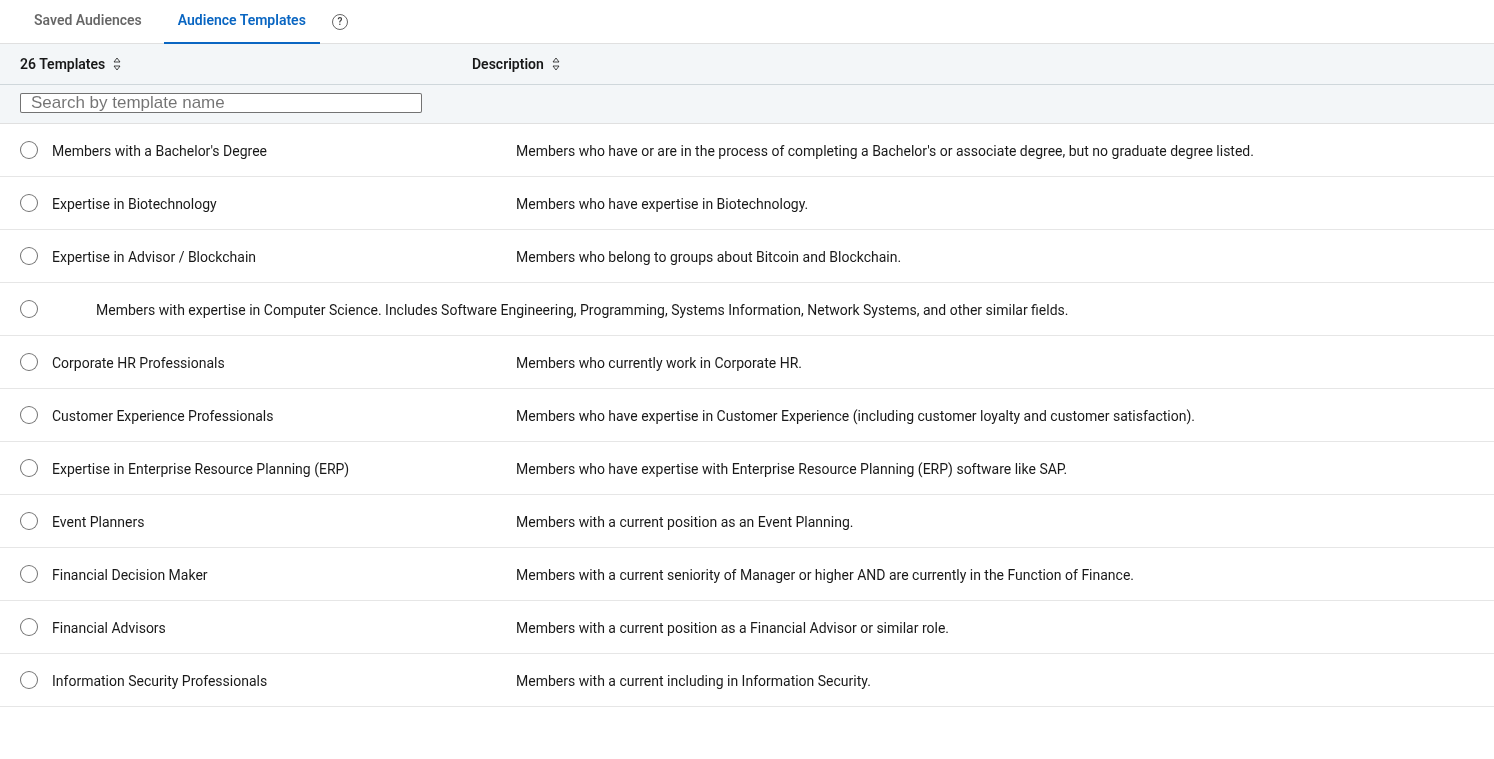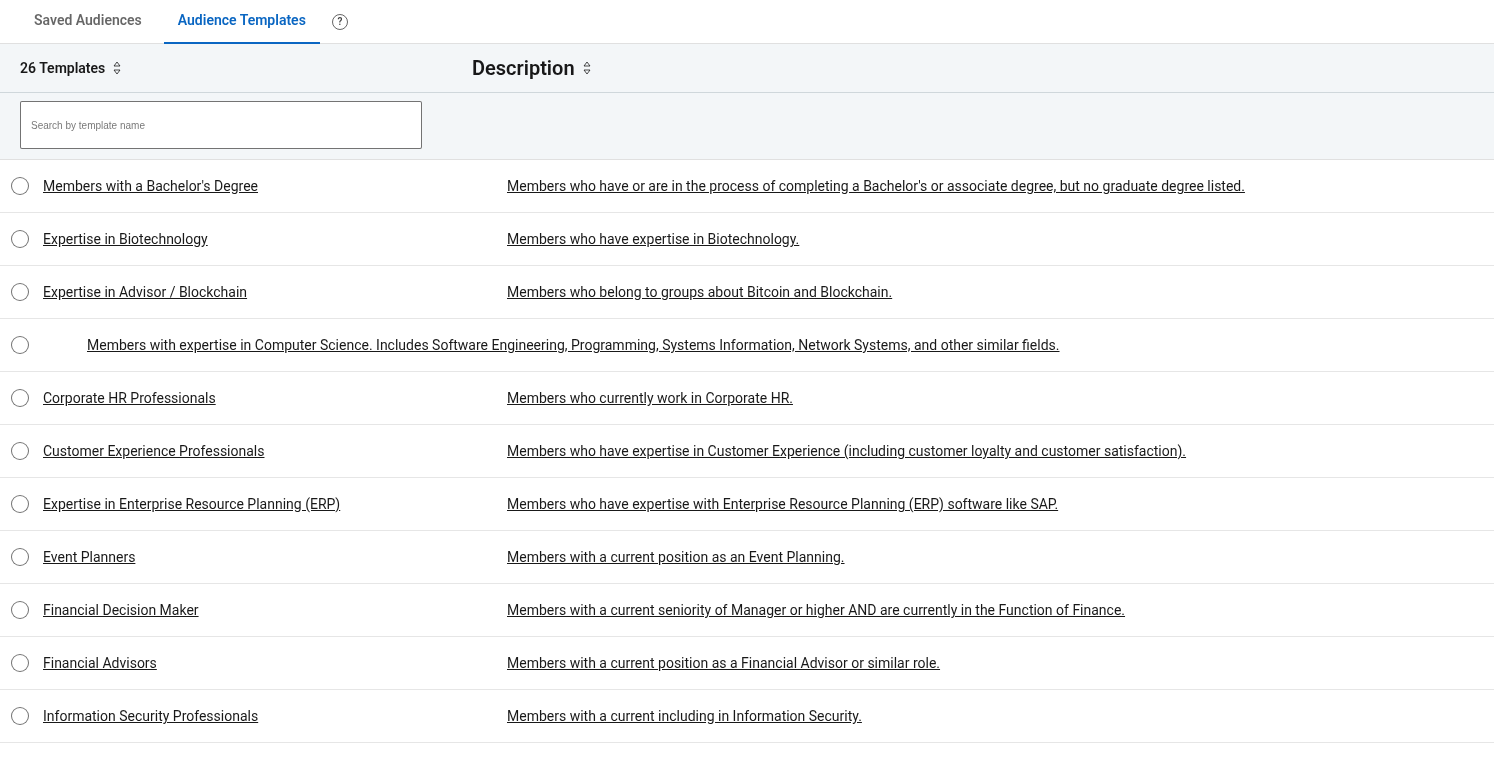--- a/index.html
+++ b/index.html
@@ -66,52 +66,51 @@
       font-weight: 600;
       font-size: 14px;
       color: rgba(0,0,0,0.9);
     }
     .col-desc {
       flex: 1;
       display: flex;
       align-items: center;
       gap: 6px;
       font-weight: 600;
-      font-size: 20px;
+      font-size: 14px;
       color: rgba(0,0,0,0.9);
     }
     .sort-icon svg {
       display: block;
     }
     .search-row {
       background: #f3f6f8;
       padding: 8px 20px 10px 20px;
       border-bottom: 1px solid #e0e0e0;
     }
     .search-input {
       width: 402px;
-      height: 48px;
+      height: 20px;
       border: 1px solid rgba(0,0,0,0.55);
       border-radius: 2px;
       padding: 0 10px;
-      font-size: 10px;
+      font-size: 17px;
       background: #fff;
       color: rgba(0,0,0,0.9);
     }
     .search-input::placeholder {
       color: rgba(0,0,0,0.55);
     }
     .template-list {
     }
     .template-row {
       display: flex;
-      align-items: center;
-      padding: 17px 11px;
+      align-items: flex-end;
+      padding: 17px 20px;
       border-bottom: 1px solid #e6e6e6;
-      text-decoration: underline;
     }
     .radio-wrap {
       width: 32px;
       flex: 0 0 32px;
       display: flex;
       align-items: center;
     }
     .radio {
       width: 18px;
       height: 18px;

